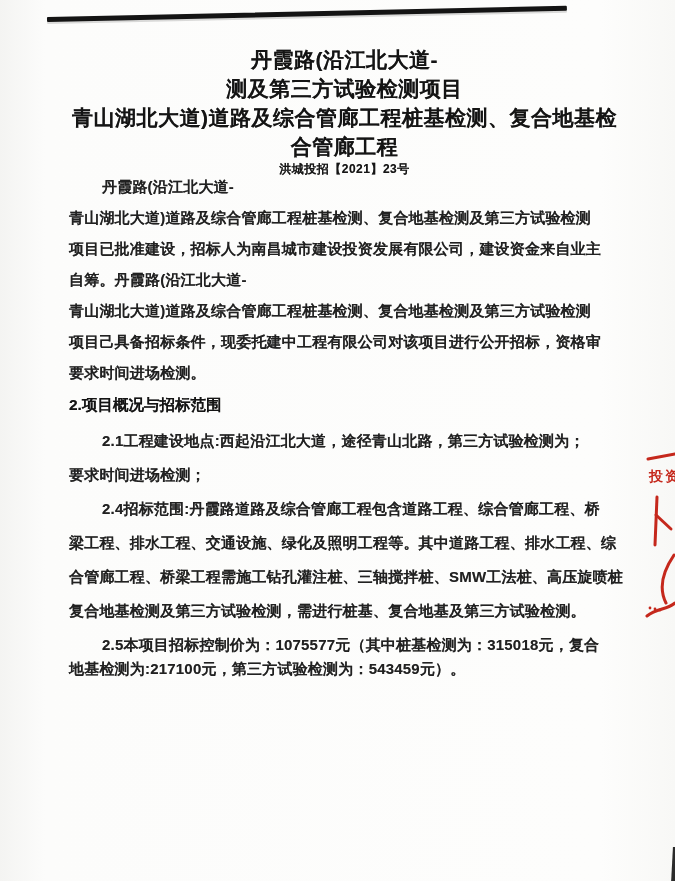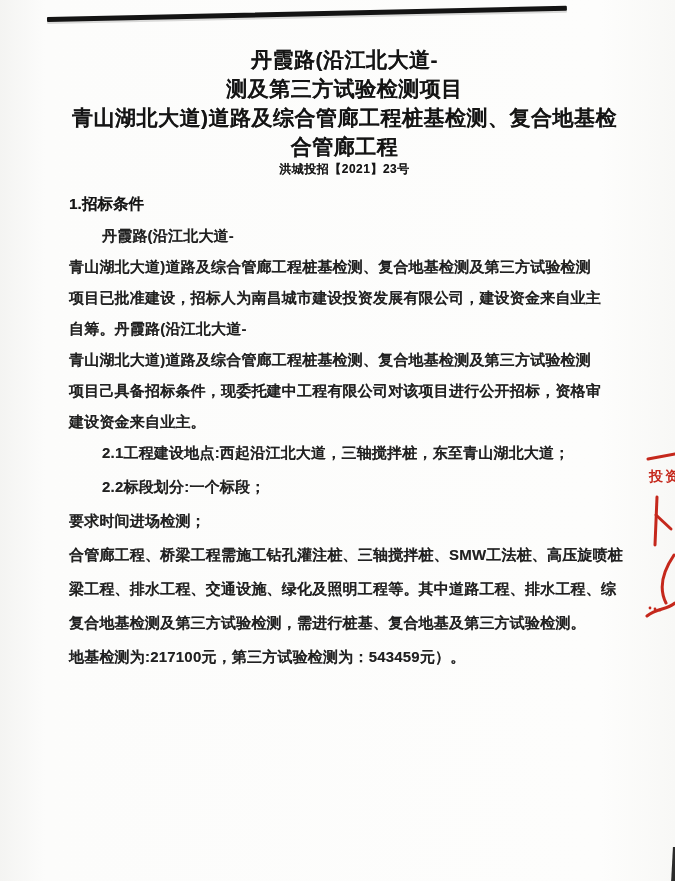--- a/index.html
+++ b/index.html
@@ -65,38 +65,39 @@
     <div class="title-block">
       <div>丹霞路(沿江北大道-</div>
       <div>测及第三方试验检测项目</div>
       <div>青山湖北大道)道路及综合管廊工程桩基检测、复合地基检</div>
       <div>合管廊工程</div>
     </div>
     <div class="doc-number">洪城投招【2021】23号</div>
 
     <div class="body-col">
 
-      <div class="sec-heading sec1-heading">1.招标条件</div>
       <div class="s1">
         <div class="ln indent">丹霞路(沿江北大道-</div>
         <div class="ln">青山湖北大道)道路及综合管廊工程桩基检测、复合地基检测及第三方试验检测</div>
         <div class="ln">项目已批准建设，招标人为南昌城市建设投资发展有限公司，建设资金来自业主</div>
         <div class="ln">自筹。丹霞路(沿江北大道-</div>
         <div class="ln">青山湖北大道)道路及综合管廊工程桩基检测、复合地基检测及第三方试验检测</div>
         <div class="ln">项目己具备招标条件，现委托建中工程有限公司对该项目进行公开招标，资格审</div>
-        <div class="ln">建设资金来自业主。</div>
+        <div class="ln">要求时间进场检测。</div>
       </div>
 
+      <div class="sec-heading sec2-heading">2.项目概况与招标范围</div>
       <div class="s2">
-        <div class="ln indent">2.1工程建设地点:西起沿江北大道，三轴搅拌桩，东至青山湖北大道；</div>
-        <div class="ln indent">2.2标段划分:一个标段；</div>
+        <div class="ln indent">2.1工程建设地点:西起沿江北大道，途径青山北路，第三方试验检测为；</div>
         <div class="ln">要求时间进场检测；</div>
+        <div class="ln indent">2.4招标范围:丹霞路道路及综合管廊工程包含道路工程、综合管廊工程、桥</div>
+        <div class="ln">梁工程、排水工程、交通设施、绿化及照明工程等。其中道路工程、排水工程、综</div>
         <div class="ln">合管廊工程、桥梁工程需施工钻孔灌注桩、三轴搅拌桩、SMW工法桩、高压旋喷桩</div>
-        <div class="ln">梁工程、排水工程、交通设施、绿化及照明工程等。其中道路工程、排水工程、综</div>
         <div class="ln">复合地基检测及第三方试验检测，需进行桩基、复合地基及第三方试验检测。</div>
+        <div class="ln indent mb-sm">2.5本项目招标控制价为：1075577元（其中桩基检测为：315018元，复合</div>
         <div class="ln">地基检测为:217100元，第三方试验检测为：543459元）。</div>
       </div>
 
     </div>
   </div>
 
   <div class="stamp">
     <svg width="30" height="174" viewBox="0 0 30 174" xmlns="http://www.w3.org/2000/svg">
       <g stroke="#c5281c" stroke-width="3" fill="none" stroke-linecap="round">
         <path d="M3 14 L30 9"></path>

